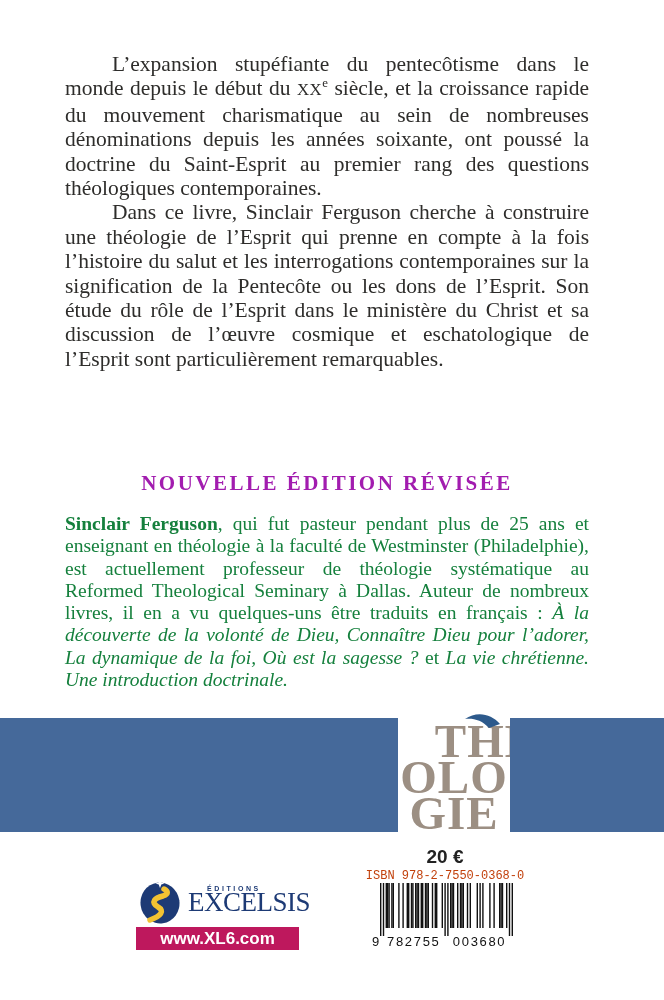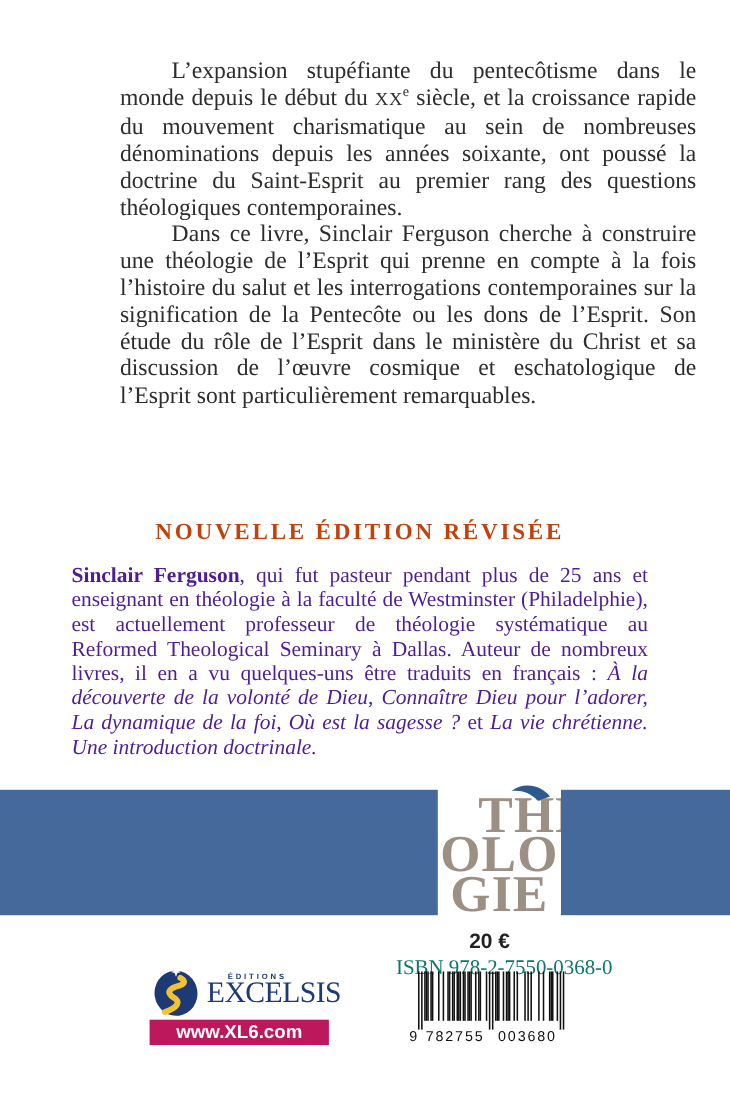--- a/index.html
+++ b/index.html
@@ -4,35 +4,35 @@
 <style>
   html,body { margin:0; padding:0; background:#e8e8e8; }
   .page {
     position:relative; width:664px; height:1000px; margin:0 auto;
     background:#ffffff; overflow:hidden;
     font-family:"Liberation Serif", serif; color:#2e2d2b;
   }
   
   .synopsis {
     position:absolute; left:65px; top:52px; width:524px;
-    font-size:21.5px; line-height:24.4px; text-align:justify;margin-left:44px;
+    font-size:21.5px; line-height:24.4px; text-align:justify;
   }
   .synopsis p { margin:0; text-indent:47px; }
   .sc  { font-size:0.78em; letter-spacing:0.5px; }
   .synopsis sup { font-size:0.6em; line-height:0; }
   
   .edition {
     position:absolute; left:65px; top:471px; width:524px;
     text-align:center; font-weight:700; font-size:21px;
-    letter-spacing:2.5px; color:#c2410c; white-space:nowrap;
+    letter-spacing:2.5px; color:#a21caf; white-space:nowrap;
   }
   
   .bio {
     position:absolute; left:65px; top:513px; width:524px; margin:0;
-    font-size:19.5px; line-height:22.3px; text-align:justify; color:#4c1d95;
+    font-size:19.5px; line-height:22.3px; text-align:justify; color:#15803d;
   }
   .bio-name { font-weight:700; }
   .bio i { font-style:italic; }
   
   .band {
     position:absolute; left:0; top:718px; width:664px; height:114px;
     background:#45699a;
   }
   .cat-box {
     position:absolute; left:398px; top:711px; width:112px; height:122px;
@@ -45,21 +45,21 @@
   }
   .cat-line1 { top:12px;padding-left:32px; } .cat-line2 { top:48px; } .cat-line3 { top:84px; }
   .cat-accent { position:absolute; left:66px; top:0px; z-index:3; }
   
   .price {
     position:absolute; left:375px; top:846px; width:140px; text-align:center;
     font-family:"Liberation Sans", sans-serif; font-size:19px; color:#222222;font-weight:bold;
   }
   .isbn {
     position:absolute; left:360px; top:869px; width:170px; text-align:center;
-    font-family:Liberation Serif, serif; font-size:19px; color:#0f766e;
+    font-family:Liberation Mono, monospace; font-size:12px; color:#c2410c;
     white-space:nowrap;
   }
   .barcode { position:absolute; left:372px; top:883px; }
   
   .publisher { position:absolute; left:136px; top:878px; width:170px; height:46px; }
   .logo-oval { position:absolute; left:0; top:0; }
   .editions {
     position:absolute; left:71px; top:7px;
     font-family:"Liberation Sans", sans-serif; font-weight:700;
     font-size:7px; letter-spacing:2.6px; color:#1d3a75;

